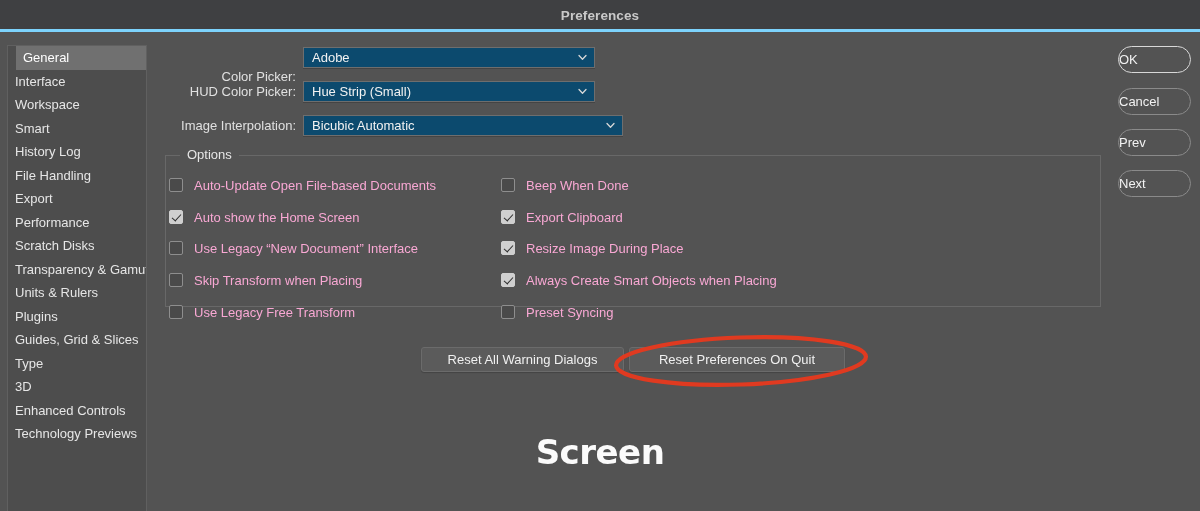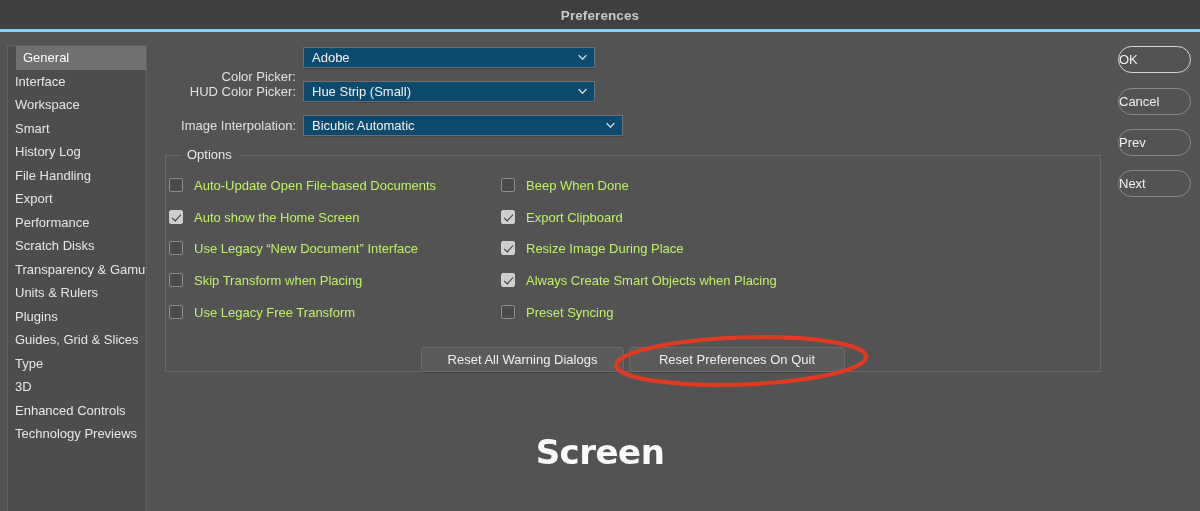--- a/index.html
+++ b/index.html
@@ -112,21 +112,21 @@
     height: 7px;
   }
   .chev svg { display: block; }
 
   
   .fieldset {
     position: absolute;
     left: 165px;
     top: 155px;
     width: 936px;
-    height: 217px;
+    height: 152px;
     border: 1px solid #686868;
     box-sizing: border-box;
   }
   .fieldset-legend {
     position: absolute;
     left: 14px;
     top: -9px;
     padding: 0 7px;
     background: #535353;
     font-size: 13px;
@@ -162,21 +162,21 @@
     border: solid #2e2e2e;
     border-width: 0 1.8px 1.8px 0;
     transform: rotate(42deg);
   }
   .check-label {
     position: absolute;
     left: 25px;
     top: -1px;
     line-height: 17px;
     font-size: 13px;
-    color: #bef264;
+    color: #f9a8d4;
     white-space: nowrap;
   }
 
   
   .pushbtn {
     position: absolute;
     height: 25px;
     background: #5b5b5b;
     border: 1px solid #6b6b6b;
     border-radius: 3px;

